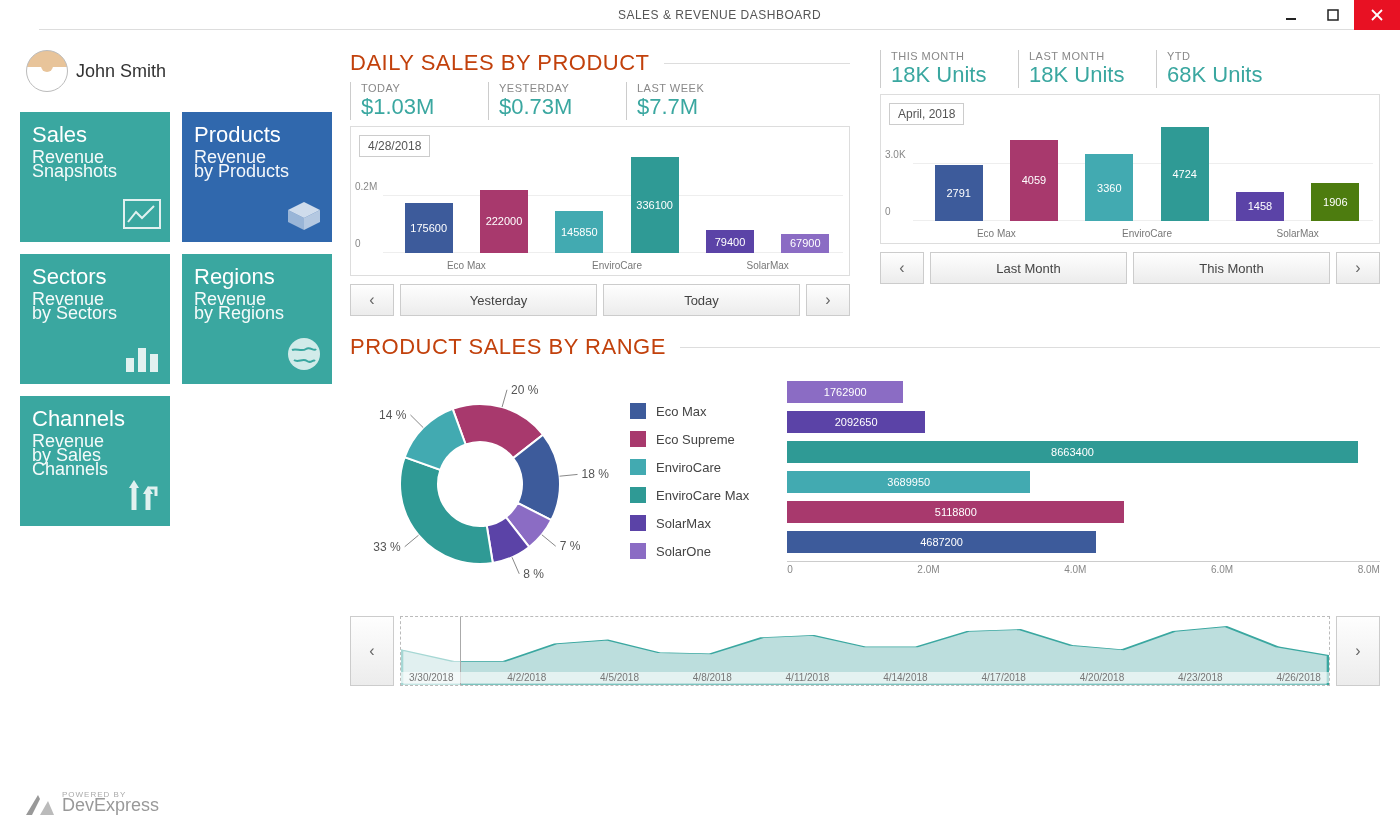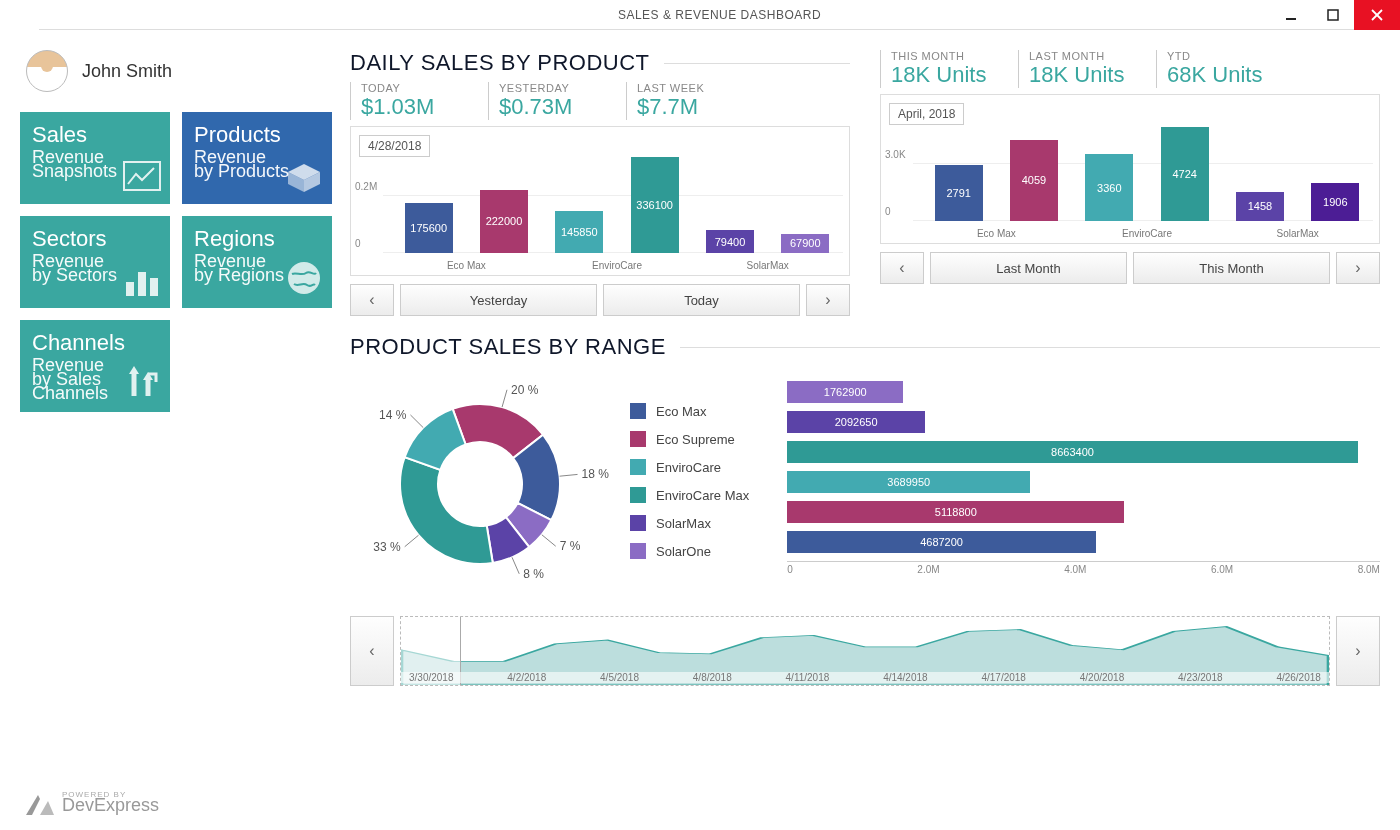--- a/index.html
+++ b/index.html
@@ -6,37 +6,37 @@
   body { font-family: "Segoe UI", Arial, sans-serif; background:#fff; width:1400px; height:830px; overflow:hidden; }
   
   .titlebar { height:30px; background:#fff; border-bottom:1px solid #ddd; display:flex; align-items:center; position:relative;margin-left:39px; }
   .titlebar-title { flex:1; text-align:center; font-size:12px; color:#555; letter-spacing:0.5px; }
   .win-controls { position:absolute; right:0; top:0; display:flex; height:30px; }
   .win-btn { width:42px; height:30px; display:flex; align-items:center; justify-content:center; font-size:14px; color:#222; cursor:pointer; }
   .win-btn.close { background:#e81123; color:#fff; width:46px; }
   .page { display:flex; padding:20px 20px 10px 20px; height:calc(830px - 30px); }
   
   .sidebar { width:330px; display:flex; flex-direction:column; }
-  .user { display:flex; align-items:center; gap:14px; margin-bottom:20px; margin-left:6px; }
+  .user { display:flex; align-items:center; gap:8px; margin-bottom:20px; margin-left:6px; }
   .avatar { width:42px; height:42px; border-radius:50%; background:linear-gradient(180deg,#e8c49a 0,#e8c49a 40%,#fff 40%,#fff 100%); border:1px solid #bbb; display:flex; align-items:flex-start; justify-content:center; overflow:hidden; }
   .avatar svg { margin-top:4px; }
   .username { font-size:18px; color:#333; }
   .tiles { display:grid; grid-template-columns:150px 150px; gap:12px; }
-  .tile { height:92px; color:#fff; padding:10px 12px; position:relative; cursor:pointer; }
+  .tile { height:130px; color:#fff; padding:10px 12px; position:relative; cursor:pointer; }
   .tile.teal { background:#3aa7a0; }
   .tile.blue { background:#3068ad; }
   .tile-title { font-size:22px; font-weight:400; margin-bottom:2px; }
   .tile-sub { font-size:18px; line-height:14px; opacity:0.95; }
   .tile-icon { position:absolute; bottom:6px; right:8px; opacity:0.85; }
   
   .main { flex:1; display:flex; flex-direction:column; }
   .row-top { display:flex; gap:30px; }
   .panel { flex:1; }
   .panel-header { display:flex; align-items:center; margin-bottom:6px; }
-  .panel-title { font-size:22px; color:#0f172a; font-weight:300; letter-spacing:0.5px; }
+  .panel-title { font-size:22px; color:#c2410c; font-weight:300; letter-spacing:0.5px; }
   .panel-header .rule { flex:1; height:1px; background:#ddd; margin-left:14px; }
   .kpis { display:flex; gap:18px; margin-bottom:6px; }
   .kpi { border-left:1px solid #ccc; padding-left:10px; min-width:120px; }
   .kpi-label { font-size:11px; color:#888; letter-spacing:0.5px; }
   .kpi-value { font-size:22px; color:#3aa7a0; font-weight:300; }
   .chart-box { border:1px solid #ddd; height:150px; position:relative; padding:15px 6px 4px 36px; }
   .chart-date-badge { position:absolute; top:8px; left:8px; border:1px solid #ccc; background:#fff; font-size:12px; color:#555; padding:3px 8px; }
   .ytick { position:absolute; left:4px; font-size:10px; color:#888; transform:translateY(-50%); }
   .gridline { position:absolute; left:32px; right:6px; height:1px; background:#eee; }
   .bars { position:absolute; left:40px; right:6px; bottom:22px; top:26px; display:flex; align-items:flex-end; }
@@ -245,21 +245,21 @@
               <div class="bar-col">
                 <div class="bar" style="background: rgb(66, 170, 177); height: 67px;">3360</div>
               </div>
               <div class="bar-col">
                 <div class="bar" style="background: rgb(47, 154, 149); height: 94.48px;">4724</div>
               </div>
               <div class="bar-col">
                 <div class="bar" style="background: rgb(91, 67, 167); height: 29.16px;">1458</div>
               </div>
               <div class="bar-col">
-                <div class="bar" style="background: #4c1d95; height: 38.12px;">1906</div>
+                <div class="bar" style="background: #4d7c0f; height: 38.12px;">1906</div>
               </div>
             </div>
             <div class="xlabels">
               <div>Eco Max</div>
               <div>EnviroCare</div>
               <div>SolarMax</div>
             </div>
           </div>
         <div class="btn-row">
           <div class="nav-btn">‹</div>

